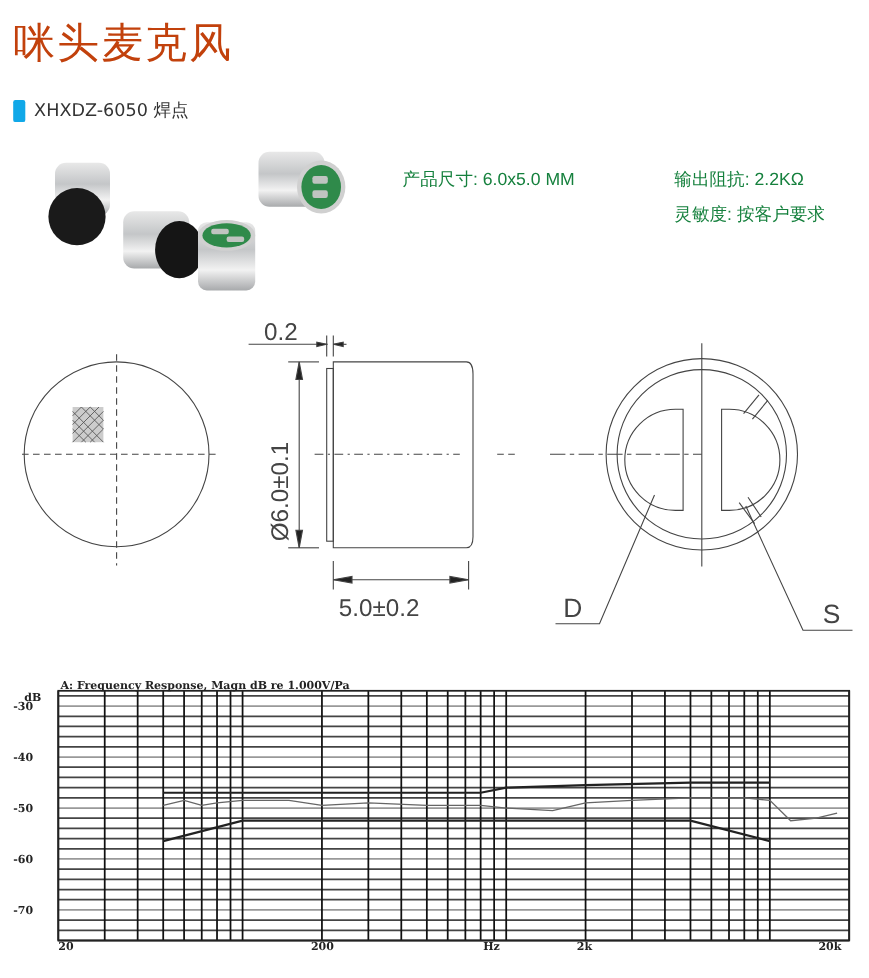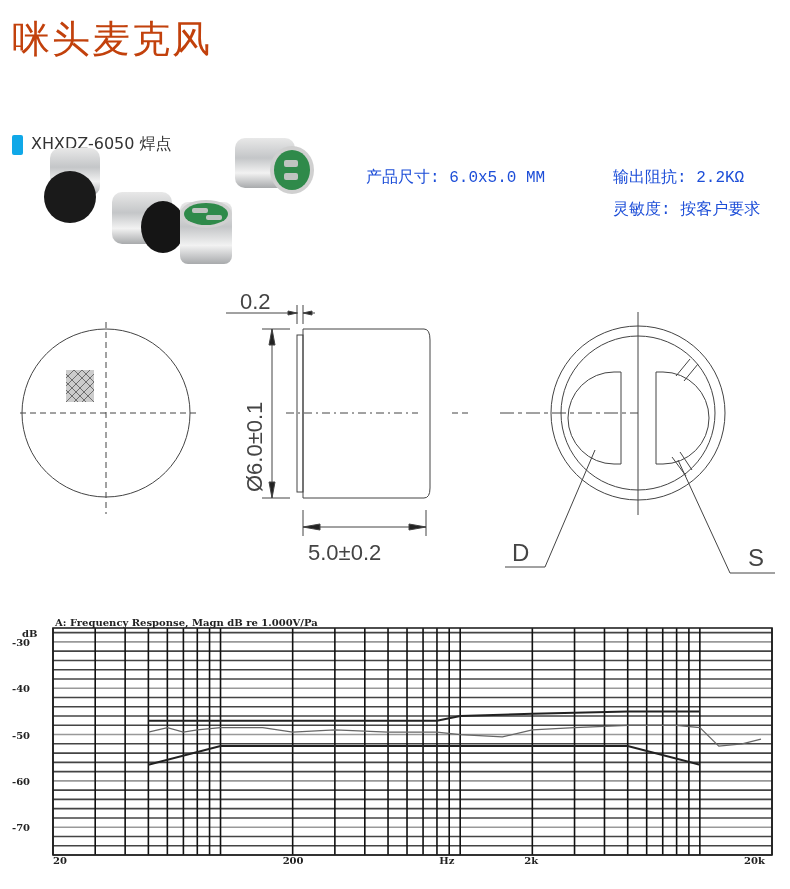--- a/index.html
+++ b/index.html
@@ -1,22 +1,22 @@
 <!DOCTYPE html>
 <html><head>
 <meta charset="utf-8">
 <style>
   html, body { margin:0; padding:0; background:#ffffff; }
   body { width:790px; height:889px; position:relative; overflow:hidden; font-family:"DejaVu Sans", sans-serif; color:#222; }
   .title { position:absolute; left:12px; top:14px; font-size:38px; font-weight:300; letter-spacing:2px; color:#c2410c; font-family:"DejaVu Sans", sans-serif; }
-  .sub { position:absolute; left:12px; top:90px; display:flex; align-items:center; gap:8px;margin-top:44px; }
+  .sub { position:absolute; left:12px; top:90px; display:flex; align-items:center; gap:8px; }
   .sub .bar { width:11px; height:20px; background:#10a8e8; border-radius:2px; }
   .sub .txt { font-size:16px; color:#333; font-family:"DejaVu Sans", sans-serif; }
   .photo { position:absolute; left:30px; top:130px; width:310px; height:140px; }
-  .specs { position:absolute; top:162px; font-size:16px; color:#1d4ed8; line-height:32px; font-family:Liberation Mono, monospace; }
+  .specs { position:absolute; top:148px; font-size:16px; color:#15803d; line-height:32px; font-family:Liberation Sans, sans-serif; }
   .specs.left { left:366px; }
   .specs.right { left:613px; }
   .drawing { position:absolute; left:0; top:280px; width:790px; height:320px; }
   .chart { position:absolute; left:0; top:600px; width:790px; height:289px; }
   .mono { font-family:"DejaVu Serif", serif; font-weight:bold; }
 </style>
 </head>
 <body>
 
 <div class="title">咪头麦克风</div>

